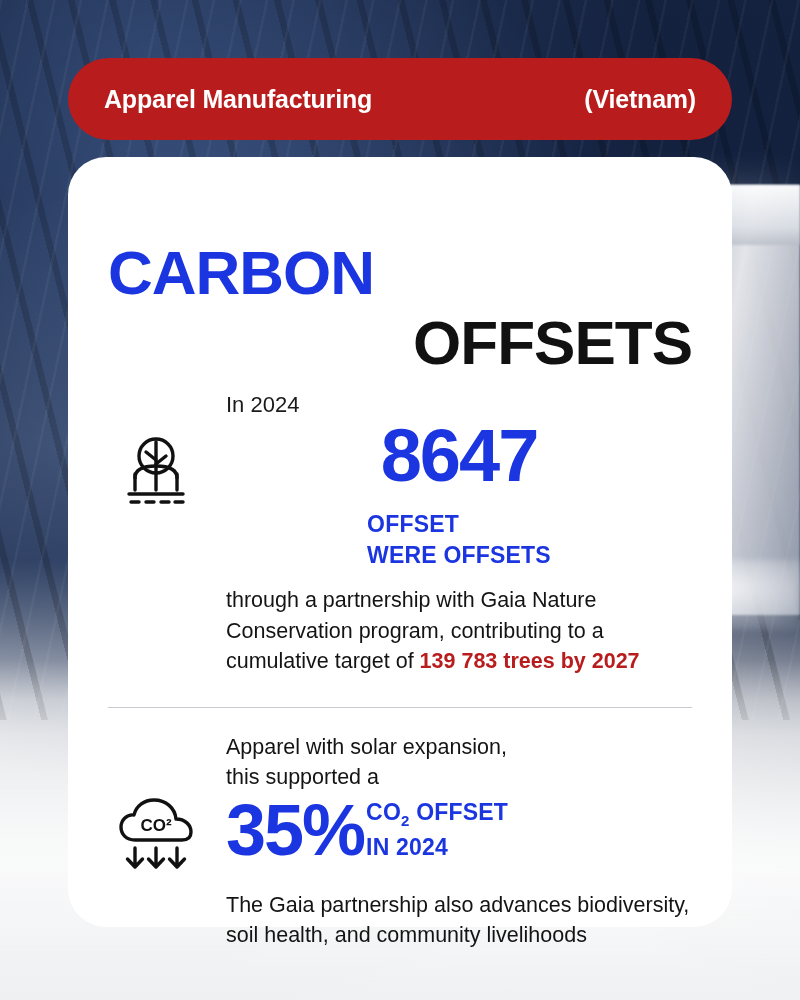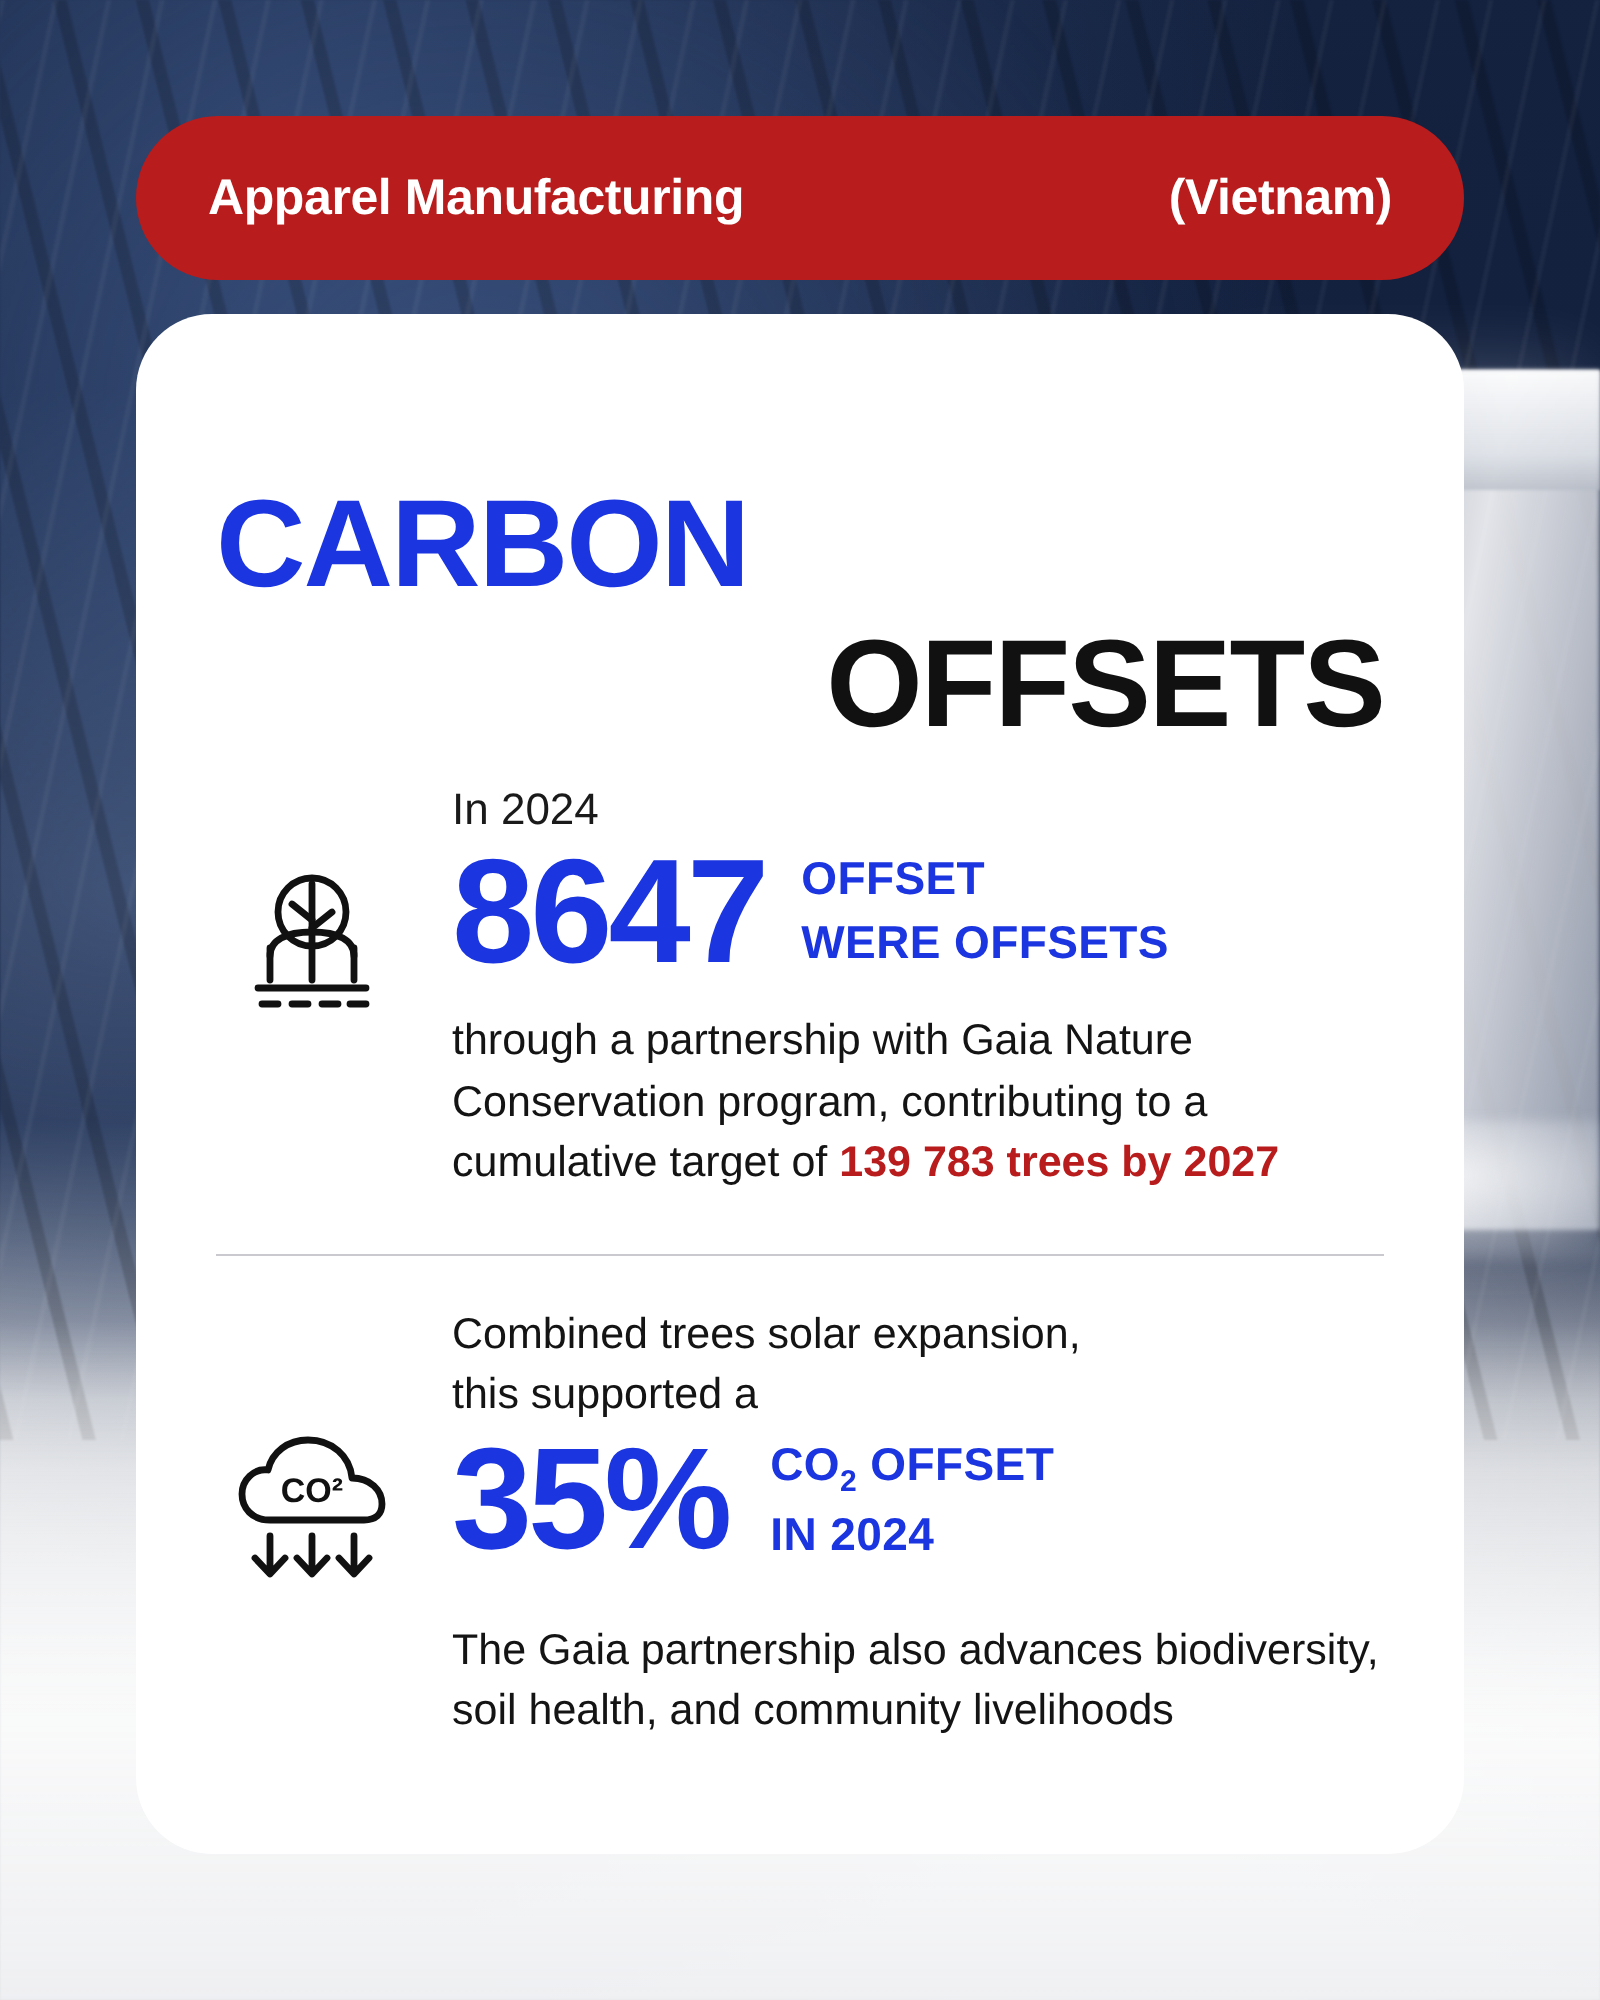--- a/index.html
+++ b/index.html
@@ -139,20 +139,21 @@
   .eyebrow {
     font-size: 22px;
     color: #1a1a1a;
     margin-bottom: 2px;
   }
 
   .bignum-row {
     display: flex;
     align-items: center;
     gap: 18px;
+    flex-direction: column;
   }
   .bignum {
     font-size: 74px;
     line-height: 0.96;
     font-weight: 700;
     color: #1b35e0;
     letter-spacing: -2px;
   }
   .bignum-label {
     color: #1b35e0;
@@ -182,21 +183,21 @@
 
   .lead {
     font-size: 21.5px;
     line-height: 1.4;
     color: #141414;
   }
 
   .pct-row {
     display: flex;
     align-items: center;
-    gap: 21px;
+    gap: 2px;
     margin-top: 2px;
   }
   .pct {
     font-size: 72px;
     line-height: 1;
     font-weight: 700;
     color: #1b35e0;
     letter-spacing: -2px;
   }
   .pct-label {
@@ -277,21 +278,21 @@
         <svg class="icon-svg" width="86" height="78" viewBox="0 0 86 78" fill="none" stroke="#111111" stroke-width="3.4" stroke-linecap="round" stroke-linejoin="round">
           <path d="M22 44 C13 44 8 38 8 31 C8 24 14 18 21 19 C23 10 31 4 41 4 C53 4 62 12 63 23 C72 23 78 29 78 36 C78 41 75 44 69 44 Z"></path>
           <text x="43" y="35" font-family="Liberation Sans, sans-serif" font-size="17" font-weight="700" fill="#111111" stroke="none" text-anchor="middle">CO²</text>
           <path d="M22 52 L22 70 M14.5 63 L22 71 L29.5 63"></path>
           <path d="M43 52 L43 70 M35.5 63 L43 71 L50.5 63"></path>
           <path d="M64 52 L64 70 M56.5 63 L64 71 L71.5 63"></path>
         </svg>
       </div>
       <div class="stat-body">
         <div class="lead">
-          <span>Combined trees solar expansion,</span><br>
+          <span>Apparel with solar expansion,</span><br>
           <span>this supported a</span>
         </div>
         <div class="pct-row">
           <div class="pct">35%</div>
           <div class="pct-label">
             <span><span>CO</span><sub>2</sub><span> OFFSET</span></span>
             <span class="l2">IN 2024</span>
           </div>
         </div>
         <div class="tail">The Gaia partnership also advances biodiversity, soil health, and community livelihoods</div>

